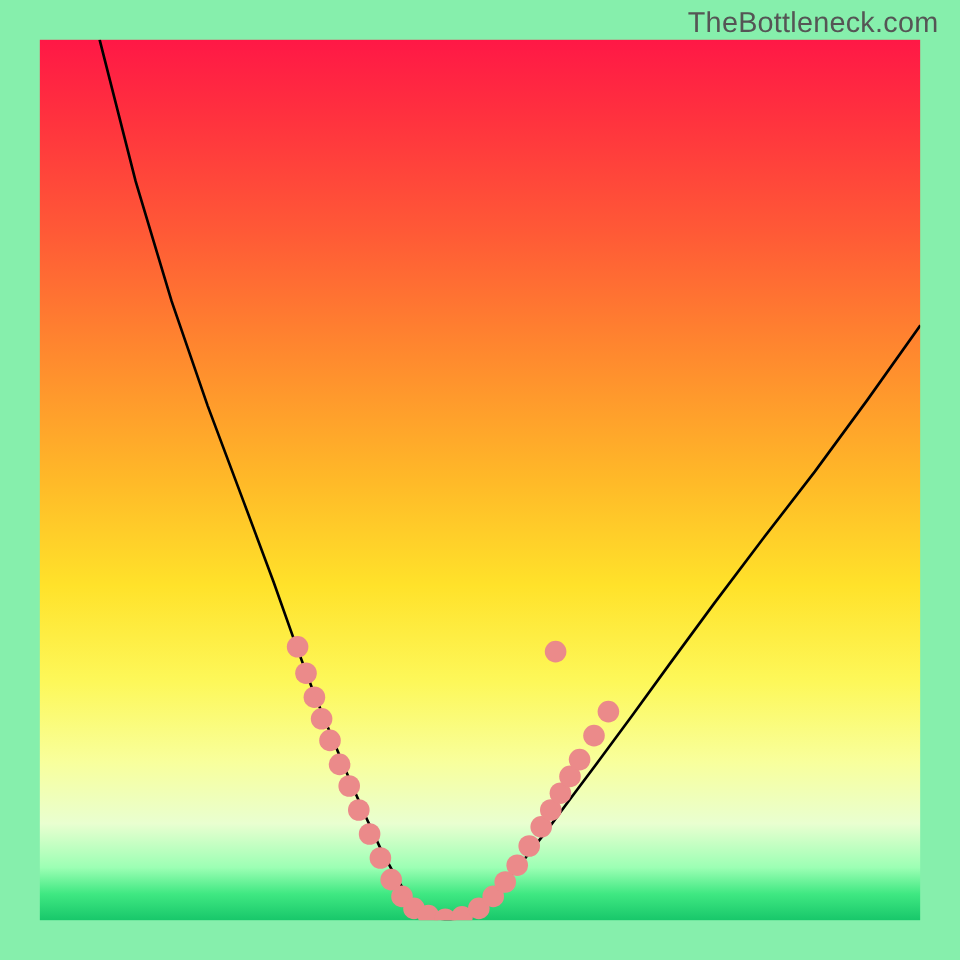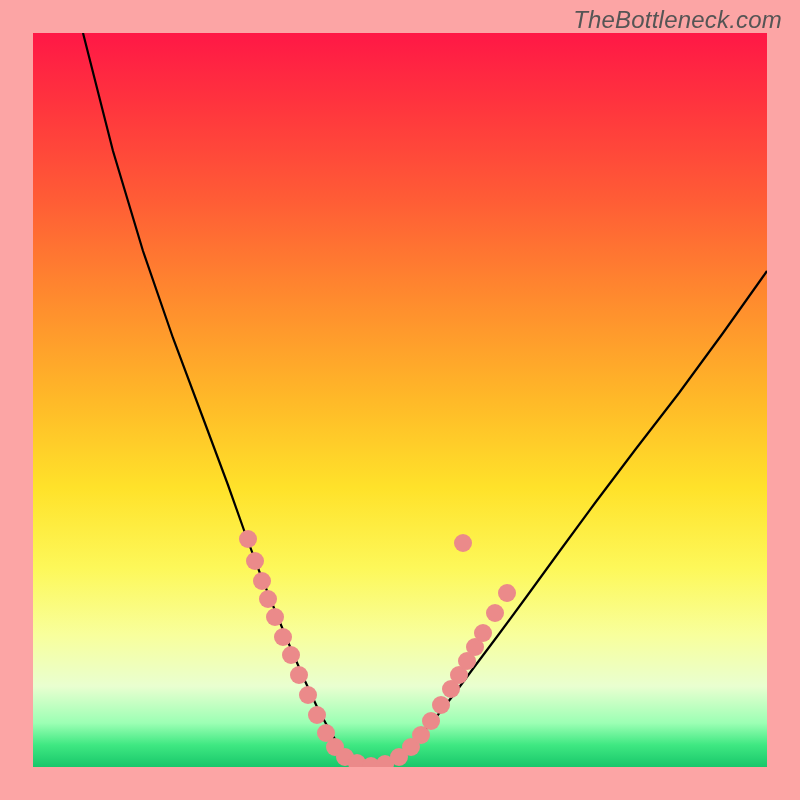--- a/index.html
+++ b/index.html
@@ -7,22 +7,21 @@
     padding: 0;
     width: 800px;
     height: 800px;
     background: #000;
     overflow: hidden;
     font-family: Arial, Helvetica, sans-serif;
   }
   .frame {
     position: absolute;
     inset: 0;
-    background: #fca5a5;
-    font-style: italic;
+    background: #86efac;
   }
   .plot-area {
     position: absolute;
     left: 33px;
     top: 33px;
     width: 734px;
     height: 734px;
     overflow: hidden;
   }
   .gradient {

